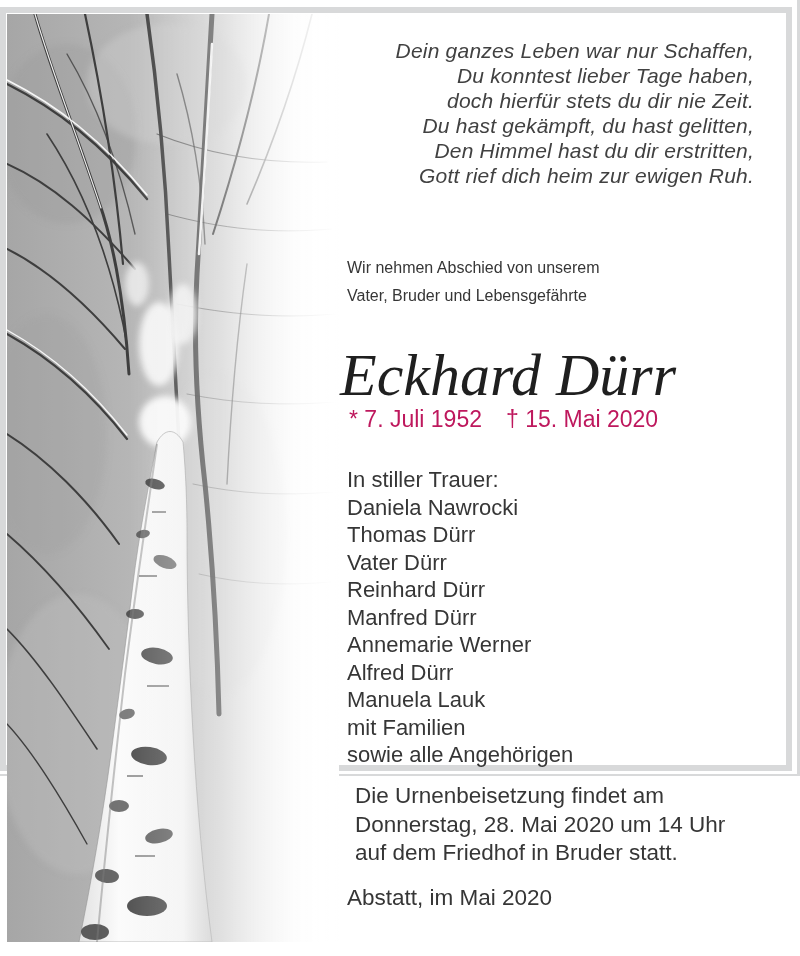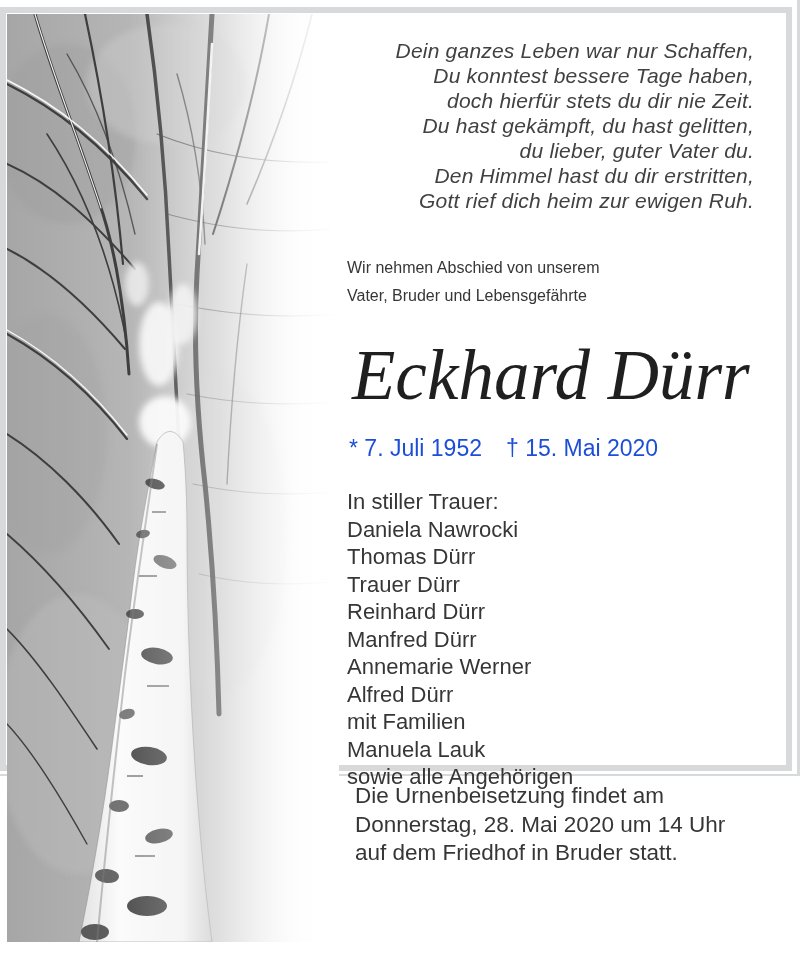--- a/index.html
+++ b/index.html
@@ -36,36 +36,35 @@
     font-style: italic; font-size: 21px; line-height: 25px;
     color: #414141; letter-spacing: 0.2px;
   }
 
   .intro {
     left: 347px; top: 254px;
     font-size: 16px; line-height: 28px; color: #363636;
   }
 
   .name {
-    left: 352px; top: 345px;
+    left: 340px; top: 345px;
     font-family: "Liberation Serif", serif; font-style: italic;
-    font-size: 71px; line-height: 60px; color: #1f1f1f;
+    font-size: 60px; line-height: 60px; color: #1f1f1f;
     white-space: nowrap;
   }
 
   .dates {
     left: 349px; top: 406px;
-    font-size: 23px; line-height: 26px; color: #1d4ed8;
+    font-size: 23px; line-height: 26px; color: #be185d;
     white-space: nowrap;
-    margin-top: 29px;
   }
   .dates .death { margin-left: 24px; }
 
   .mourners {
-    left: 347px; top: 488px;
+    left: 347px; top: 466px;
     font-size: 22px; line-height: 27.5px; color: #363636;
   }
 
   .funeral {
     left: 355px; top: 782px;
     font-size: 22.5px; line-height: 28.5px; color: #363636;
   }
 
   .closing {
     left: 347px; top: 884px;
@@ -192,53 +191,53 @@
         <path d="M145 498 h14"></path>
       </g>
       <path d="M150 430 C140 500 128 580 118 660 C110 730 100 820 90 928" fill="none" stroke="#7d7d7d" stroke-width="2" opacity="0.45"></path>
 
       <rect x="120" y="0" width="212" height="928" fill="url(#fadeGrad)"></rect>
     </svg>
   </div>
 
   <div class="txt poem">
     <div>Dein ganzes Leben war nur Schaffen,</div>
-    <div>Du konntest bessere Tage haben,</div>
+    <div>Du konntest lieber Tage haben,</div>
     <div>doch hierfür stets du dir nie Zeit.</div>
     <div>Du hast gekämpft, du hast gelitten,</div>
-    <div>du lieber, guter Vater du.</div>
     <div>Den Himmel hast du dir erstritten,</div>
     <div>Gott rief dich heim zur ewigen Ruh.</div>
   </div>
 
   <div class="txt intro">
     <div>Wir nehmen Abschied von unserem</div>
     <div>Vater, Bruder und Lebensgefährte</div>
   </div>
 
   <div class="txt name">Eckhard Dürr</div>
 
   <div class="txt dates">
     <span class="birth">* 7. Juli 1952</span><span class="death">† 15. Mai 2020</span>
   </div>
 
   <div class="txt mourners">
     <div>In stiller Trauer:</div>
     <div>Daniela Nawrocki</div>
     <div>Thomas Dürr</div>
-    <div>Trauer Dürr</div>
+    <div>Vater Dürr</div>
     <div>Reinhard Dürr</div>
     <div>Manfred Dürr</div>
     <div>Annemarie Werner</div>
     <div>Alfred Dürr</div>
+    <div>Manuela Lauk</div>
     <div>mit Familien</div>
-    <div>Manuela Lauk</div>
     <div>sowie alle Angehörigen</div>
   </div>
 
   <div class="txt funeral">
     <div>Die Urnenbeisetzung findet am</div>
     <div>Donnerstag, 28. Mai 2020 um 14 Uhr</div>
     <div>auf dem Friedhof in Bruder statt.</div>
   </div>
 
+  <div class="txt closing">Abstatt, im Mai 2020</div>
 
 </div>
 
 </body></html>

